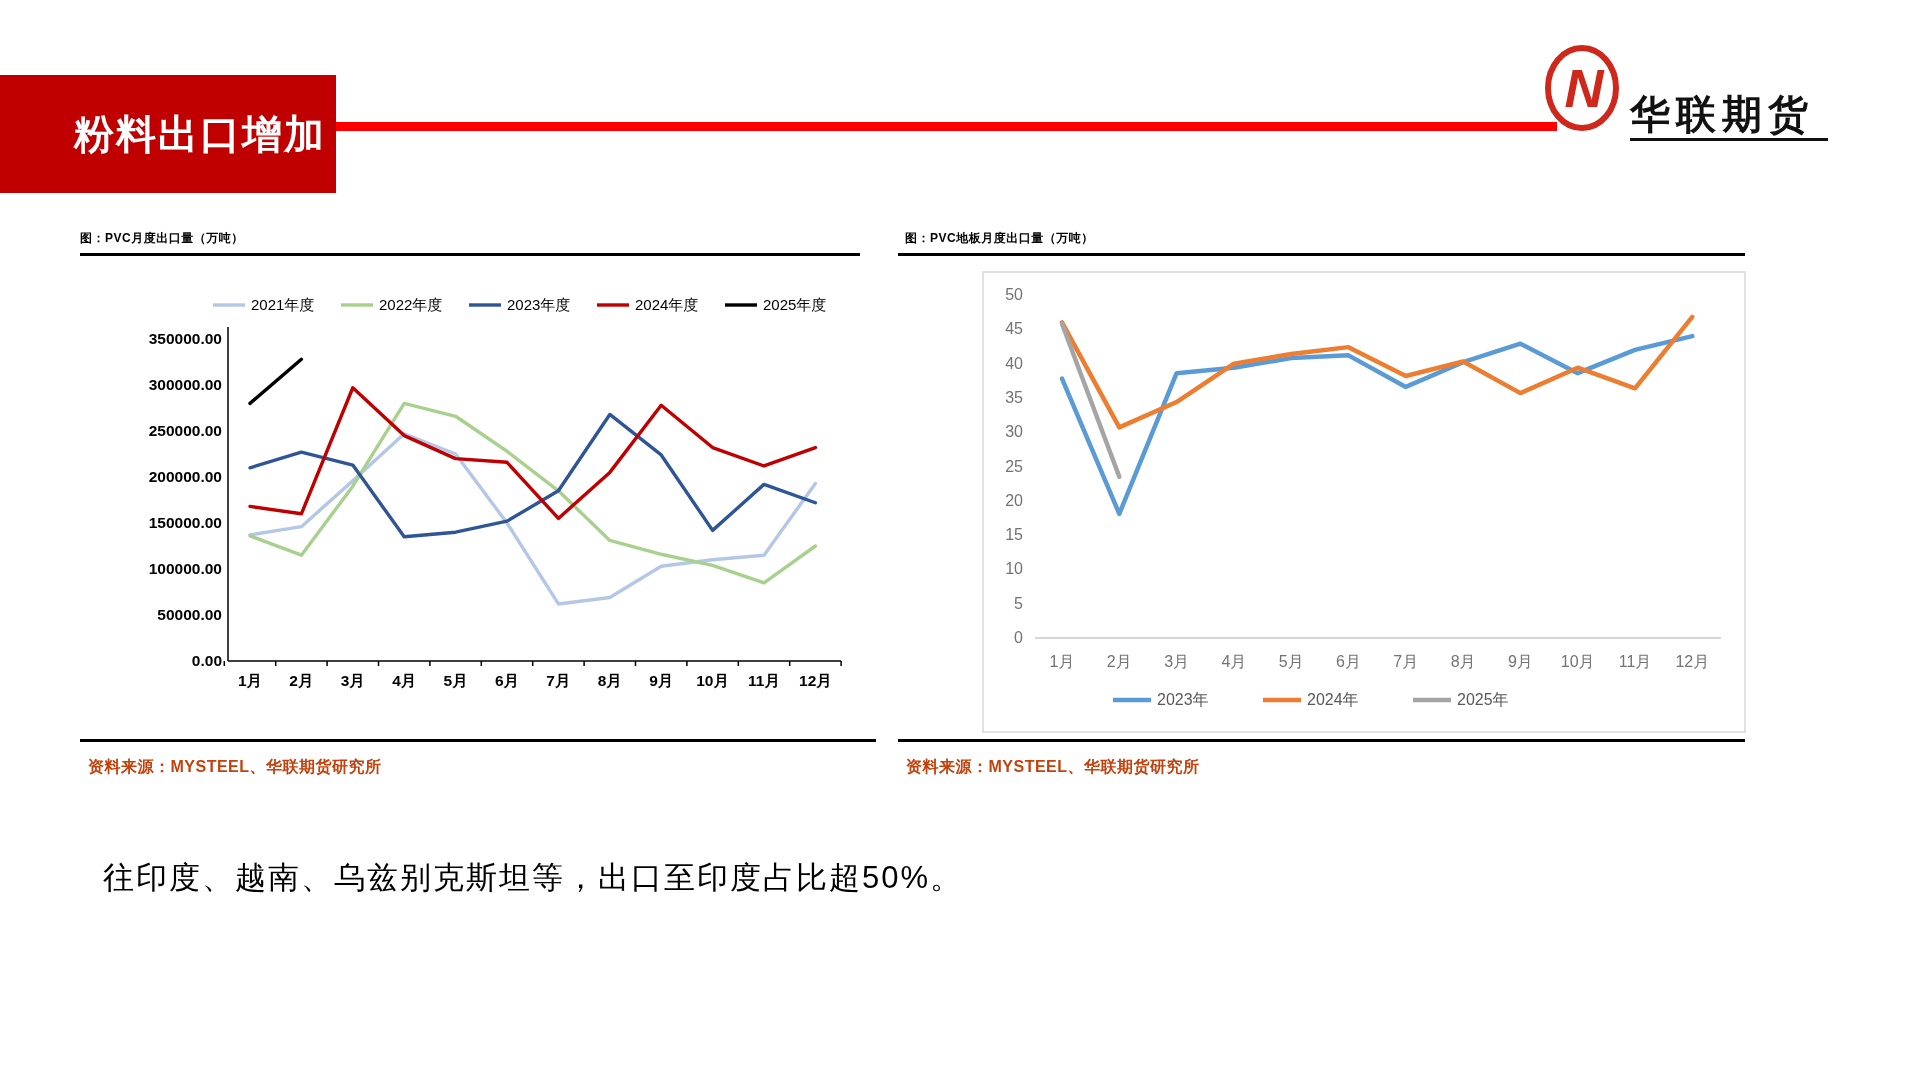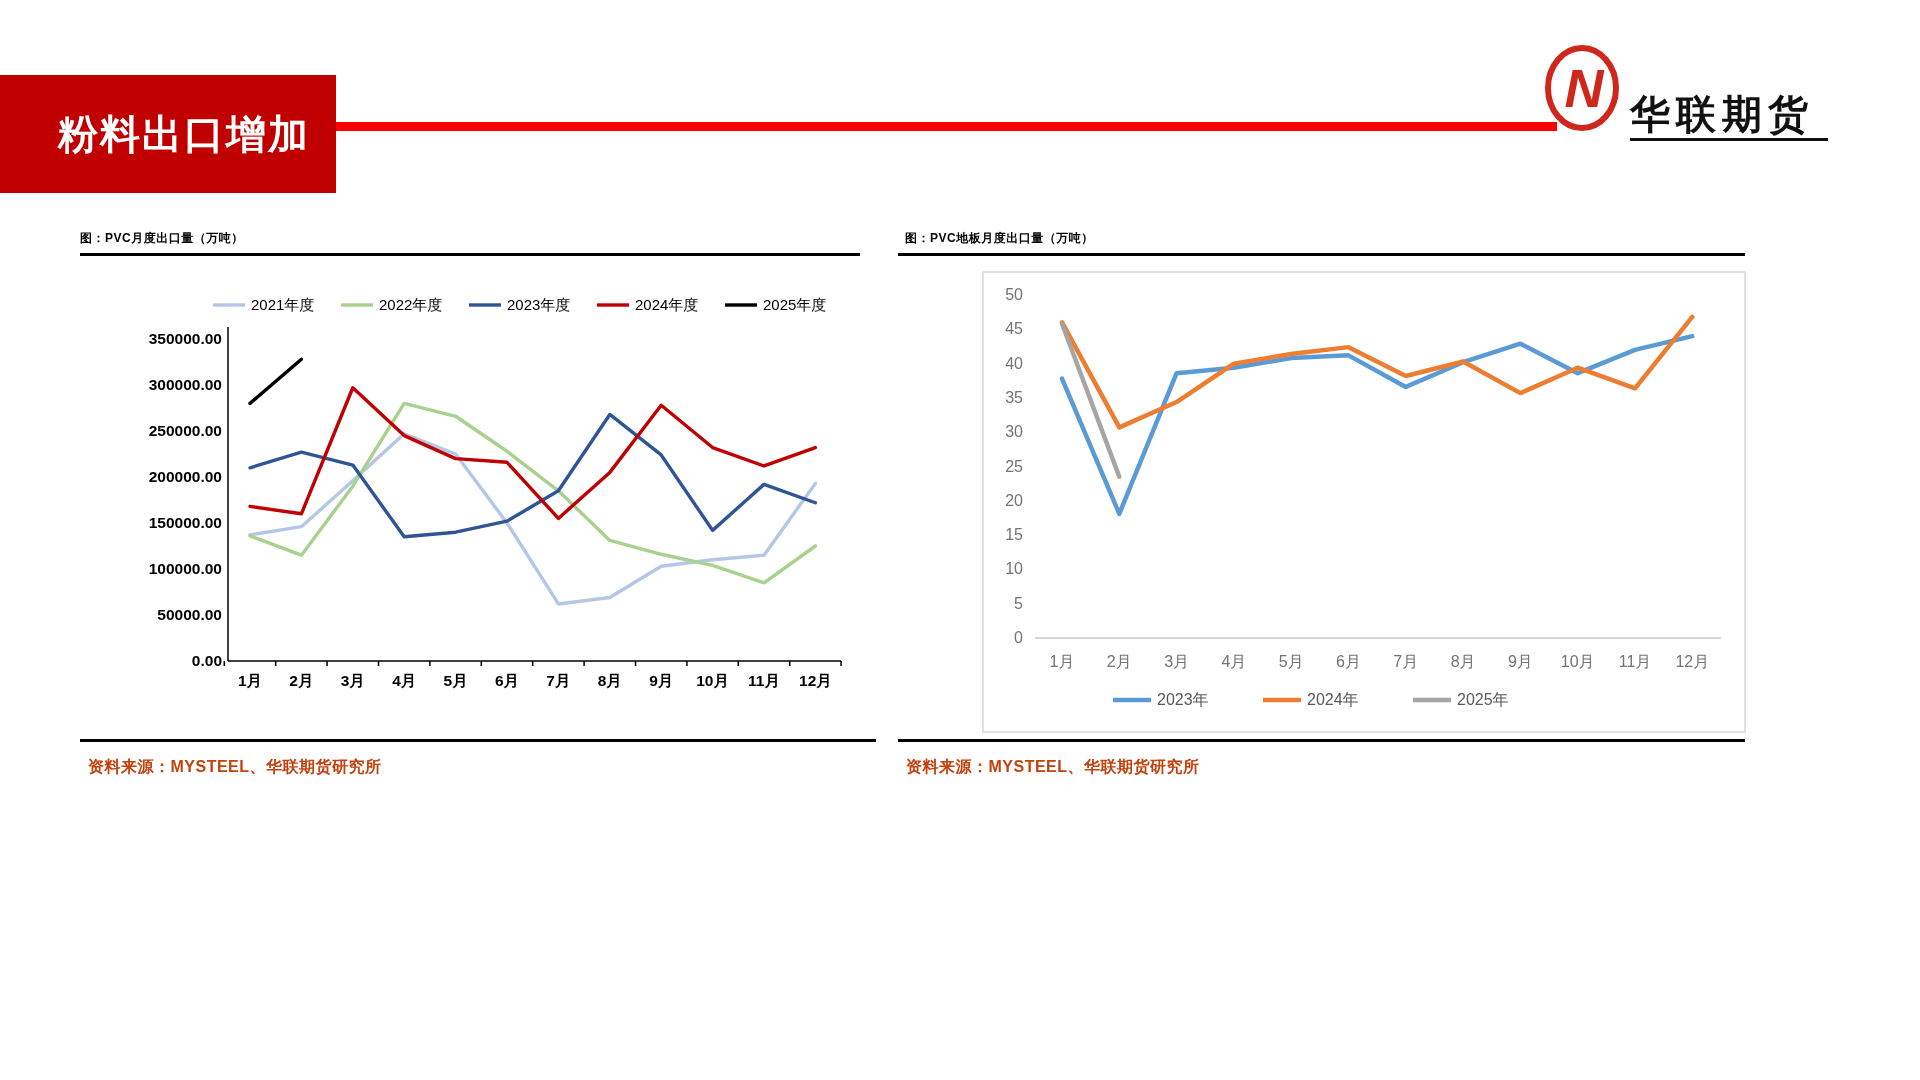--- a/index.html
+++ b/index.html
@@ -6,21 +6,21 @@
   body{
     width:1920px;height:1080px;position:relative;background:#ffffff;
     font-family:"Liberation Sans","DejaVu Sans",sans-serif;overflow:hidden;
   }
   .abs{position:absolute;}
   
   .title-box{
     left:0;top:75px;width:336px;height:118px;background:#C00000;
     display:flex;align-items:center;padding-left:58px;box-sizing:border-box;
   }
-  .title-box span{color:#fff;font-size:40px;font-weight:bold;letter-spacing:2px;}
+  .title-box span{color:#fff;font-size:40px;font-weight:bold;letter-spacing:2px;margin-left:16px;}
   .accent-line{left:336px;top:122px;width:1221px;height:9px;background:#FE0000;}
   
   .panel-title{font-size:12px;font-weight:bold;color:#000;letter-spacing:0.5px;}
   .rule{background:#000;height:3px;}
   .source-note{font-size:16px;font-weight:bold;color:#c2410c;letter-spacing:0.5px;}
   
   .para{left:103px;top:845px;width:1440px;font-size:31px;line-height:66px;color:#000;letter-spacing:2px;}
   svg text{font-family:"Liberation Sans","DejaVu Sans",sans-serif;}
 </style>
 </head>
@@ -133,13 +133,14 @@
     <text x="264" y="443" font-size="16" fill="#595959">2023年</text>
     <line x1="370" y1="438" x2="408" y2="438" stroke="#ED7D31" stroke-width="4.5"></line>
     <text x="414" y="443" font-size="16" fill="#595959">2024年</text>
     <line x1="520" y1="438" x2="558" y2="438" stroke="#A5A5A5" stroke-width="4.5"></line>
     <text x="564" y="443" font-size="16" fill="#595959">2025年</text>
   </svg>
 <div class="abs rule" style="left:898px;top:739px;width:847px;"></div>
 <div class="abs source-note" style="left:906px;top:757px;">资料来源：MYSTEEL、华联期货研究所</div>
 
 <div class="abs para">
+  <div>往印度、越南、乌兹别克斯坦等，出口至印度占比超50%。</div>
 </div>
 
 </body></html>

